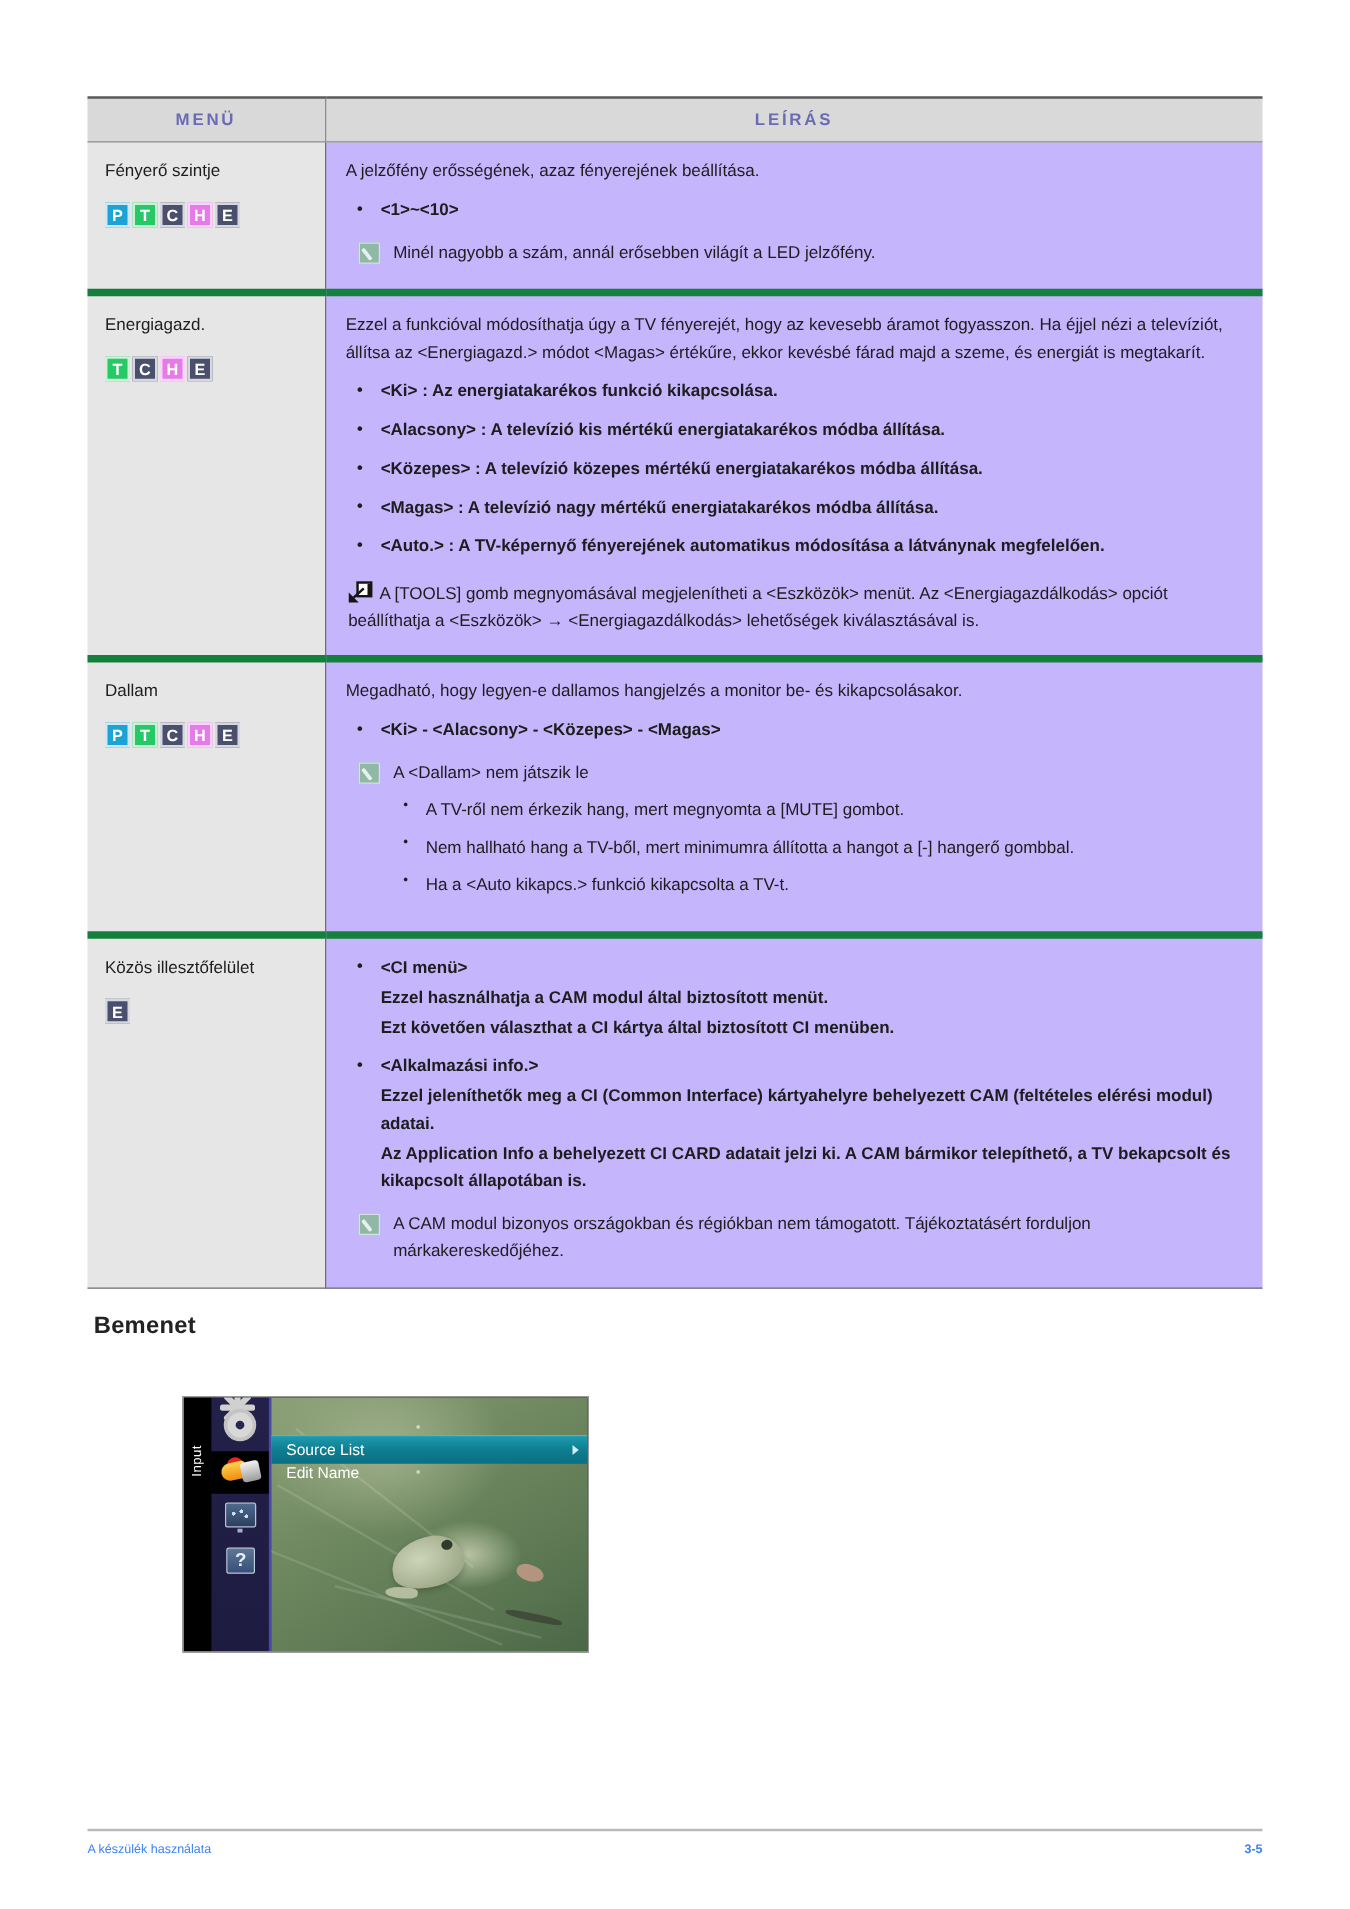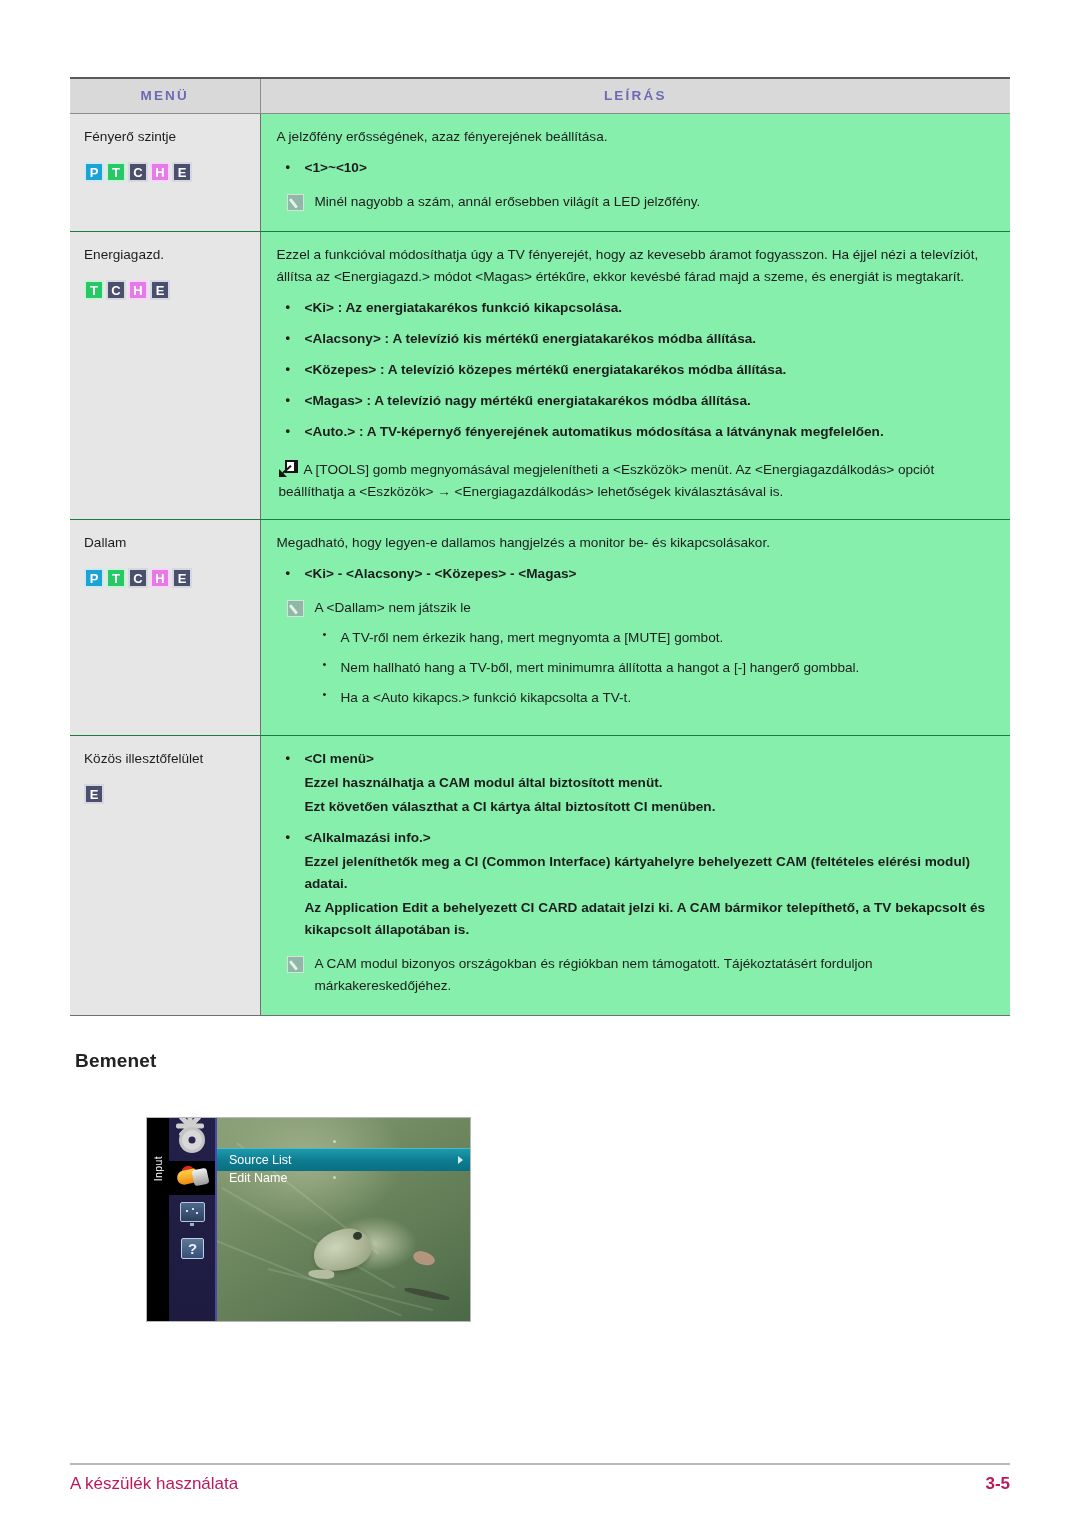--- a/index.html
+++ b/index.html
@@ -36,35 +36,35 @@
     letter-spacing: 2.2px;
     text-align: center;
     padding: 9px 4px 10px;
     border-top: 2px solid #5a5a5a;
     border-bottom: 1px solid #8c8c8c;
     vertical-align: middle;
   }
   .spec-table thead th.th-menu { border-right: 1px solid #8c8c8c; }
 
   .spec-table tbody td {
-    border-bottom: 1px solid #15803d;
+    border-bottom: 6px solid #15803d;
     vertical-align: top;
     padding: 12px 10px 14px;
     font-size: 13.6px;
     line-height: 1.62;
   }
   .spec-table tbody tr:last-child td { border-bottom: 1px solid #6f6f6f; }
   .spec-table td.menu-cell {
     background: #e6e6e6;
     border-right: 1px solid #6f6f6f;
     padding-left: 14px;
     color: #1d1d1d;
   }
   .spec-table td.desc-cell {
-    background: #86efac;
+    background: #c4b5fd;
     padding-left: 16px;
     padding-right: 14px;
     margin-left: 21px;
   }
 
   .menu-title { font-size: 13.6px; margin-bottom: 14px; white-space: nowrap; }
 
   
   .badges { display: flex; gap: 2px; }
   .badge {
@@ -387,22 +387,22 @@
     border-radius: 50%;
   }
 
   
   .footer {
     position: absolute;
     left: 70px; right: 70px; top: 1463px;
     border-top: 2px solid #b9b9b9;
     padding-top: 9px;
     display: flex; justify-content: space-between; align-items: baseline;
-    font-size: 17px;
-    color: #be185d;
+    font-size: 10px;
+    color: #3b82f6;
   }
   .footer .pageno { font-weight: bold; }
 </style>
 </head>
 <body>
 
 <div class="page">
 
   <table class="spec-table">
     <thead>
@@ -504,21 +504,21 @@
         <td class="desc-cell">
           <ul class="lvl1" style="margin-top:0">
             <li>
               <div>&lt;CI menü&gt;</div>
               <div class="sub-text">Ezzel használhatja a CAM modul által biztosított menüt.</div>
               <div class="sub-text">Ezt követően választhat a CI kártya által biztosított CI menüben.</div>
             </li>
             <li>
               <div>&lt;Alkalmazási info.&gt;</div>
               <div class="sub-text">Ezzel jeleníthetők meg a CI (Common Interface) kártyahelyre behelyezett CAM (feltételes elérési modul) adatai.</div>
-              <div class="sub-text ind-block">Az Application Edit a behelyezett CI CARD adatait jelzi ki. A CAM bármikor telepíthető, a TV bekapcsolt és kikapcsolt állapotában is.</div>
+              <div class="sub-text ind-block">Az Application Info a behelyezett CI CARD adatait jelzi ki. A CAM bármikor telepíthető, a TV bekapcsolt és kikapcsolt állapotában is.</div>
             </li>
           </ul>
           <div class="note">
             <span class="note-icon"></span>
             <div class="note-body">A CAM modul bizonyos országokban és régiókban nem támogatott. Tájékoztatásért forduljon márkakereskedőjéhez.</div>
           </div>
         </td>
       </tr>
 
     </tbody>

